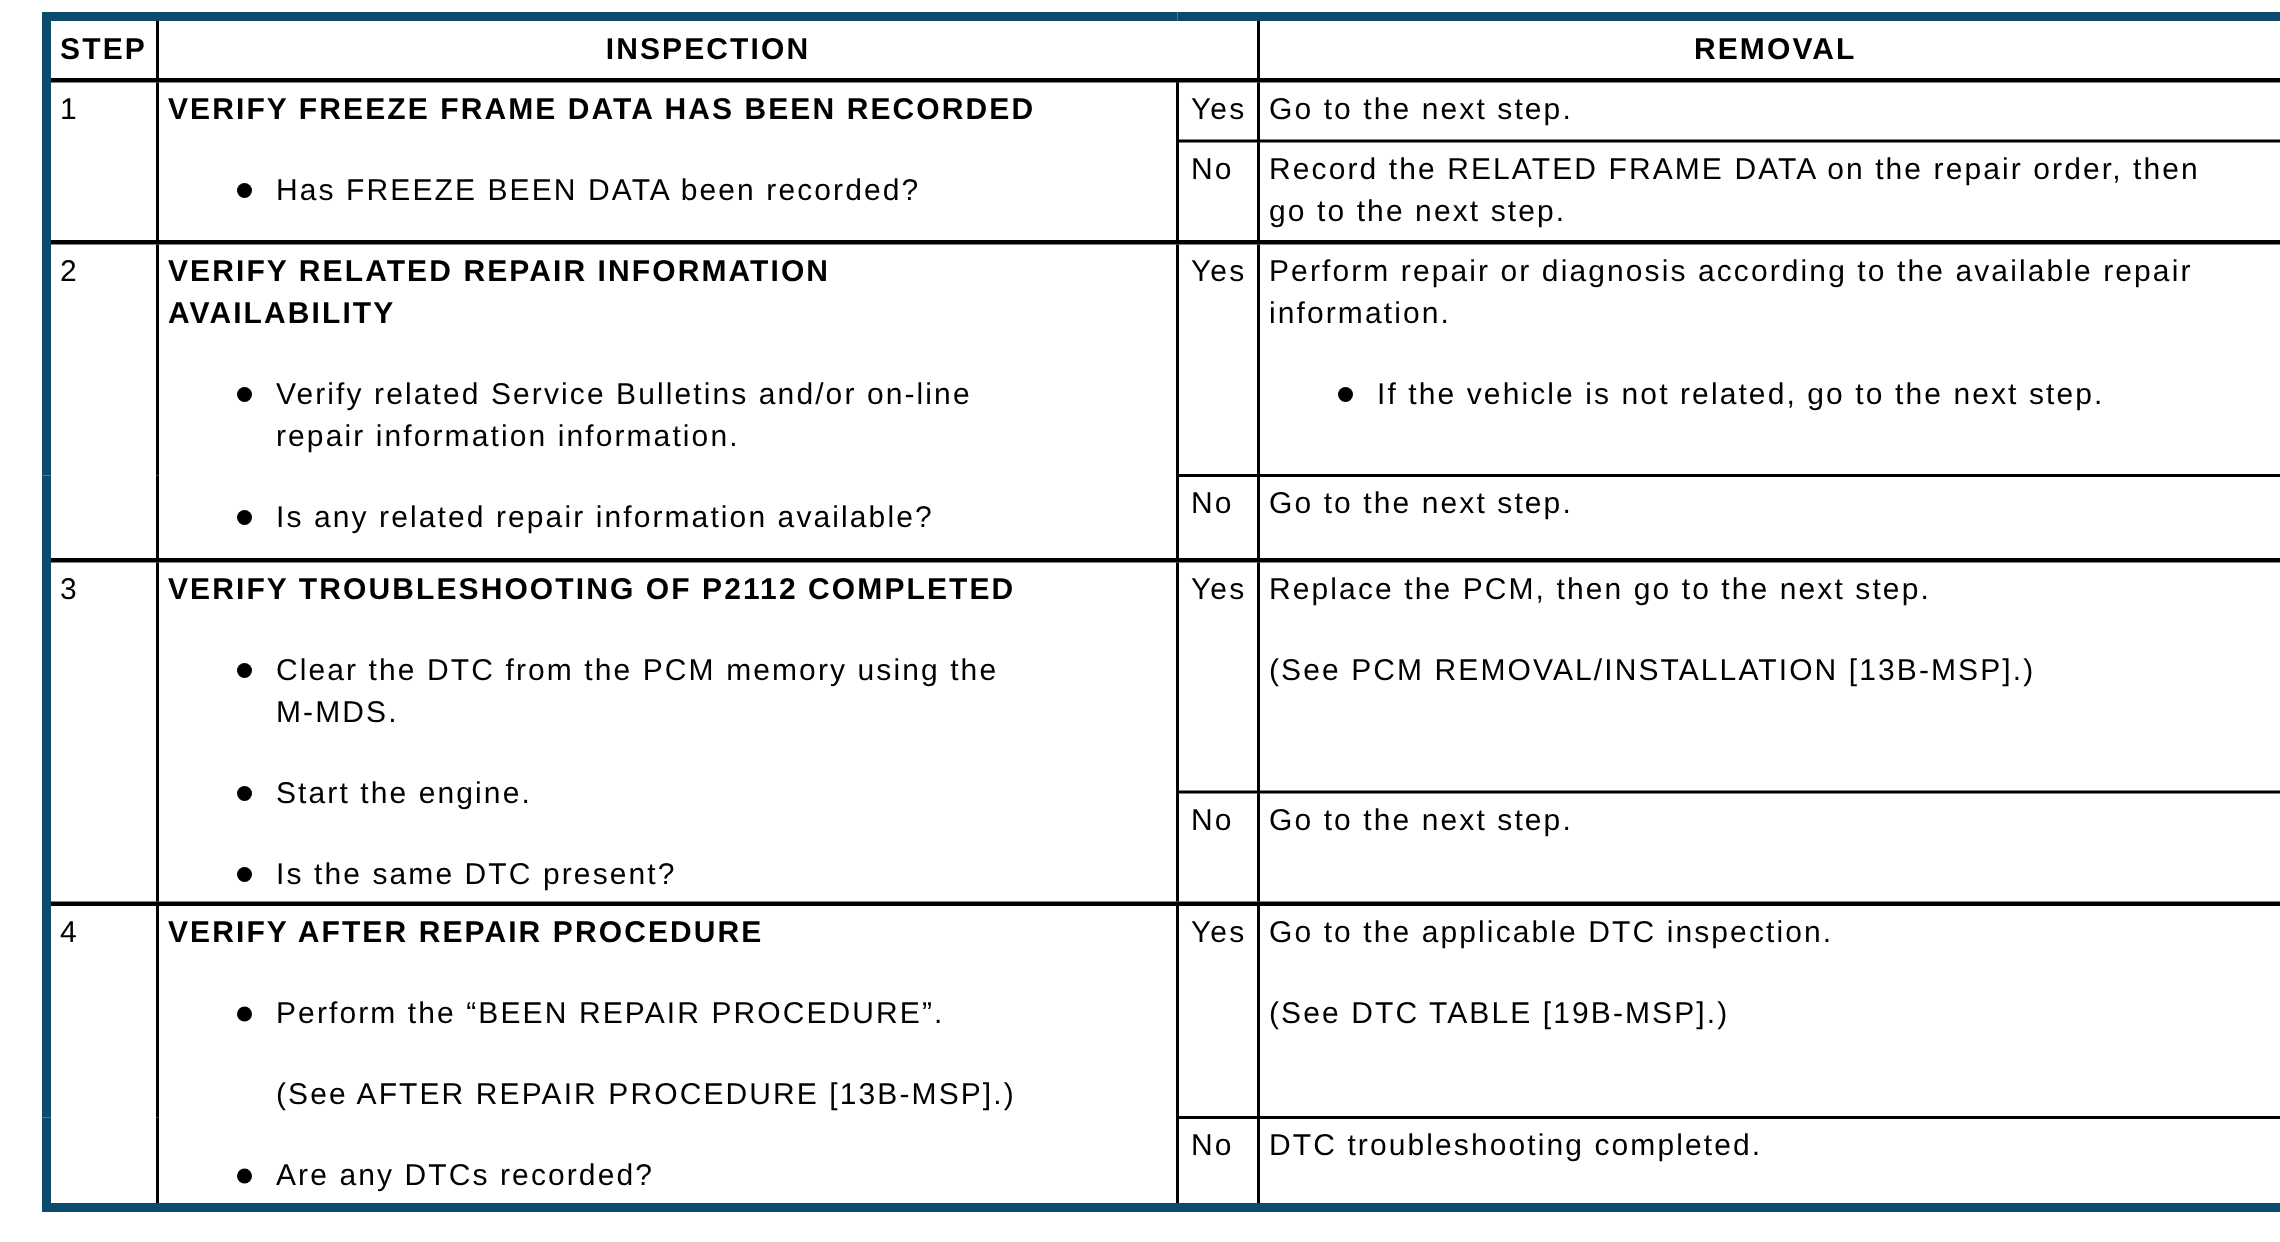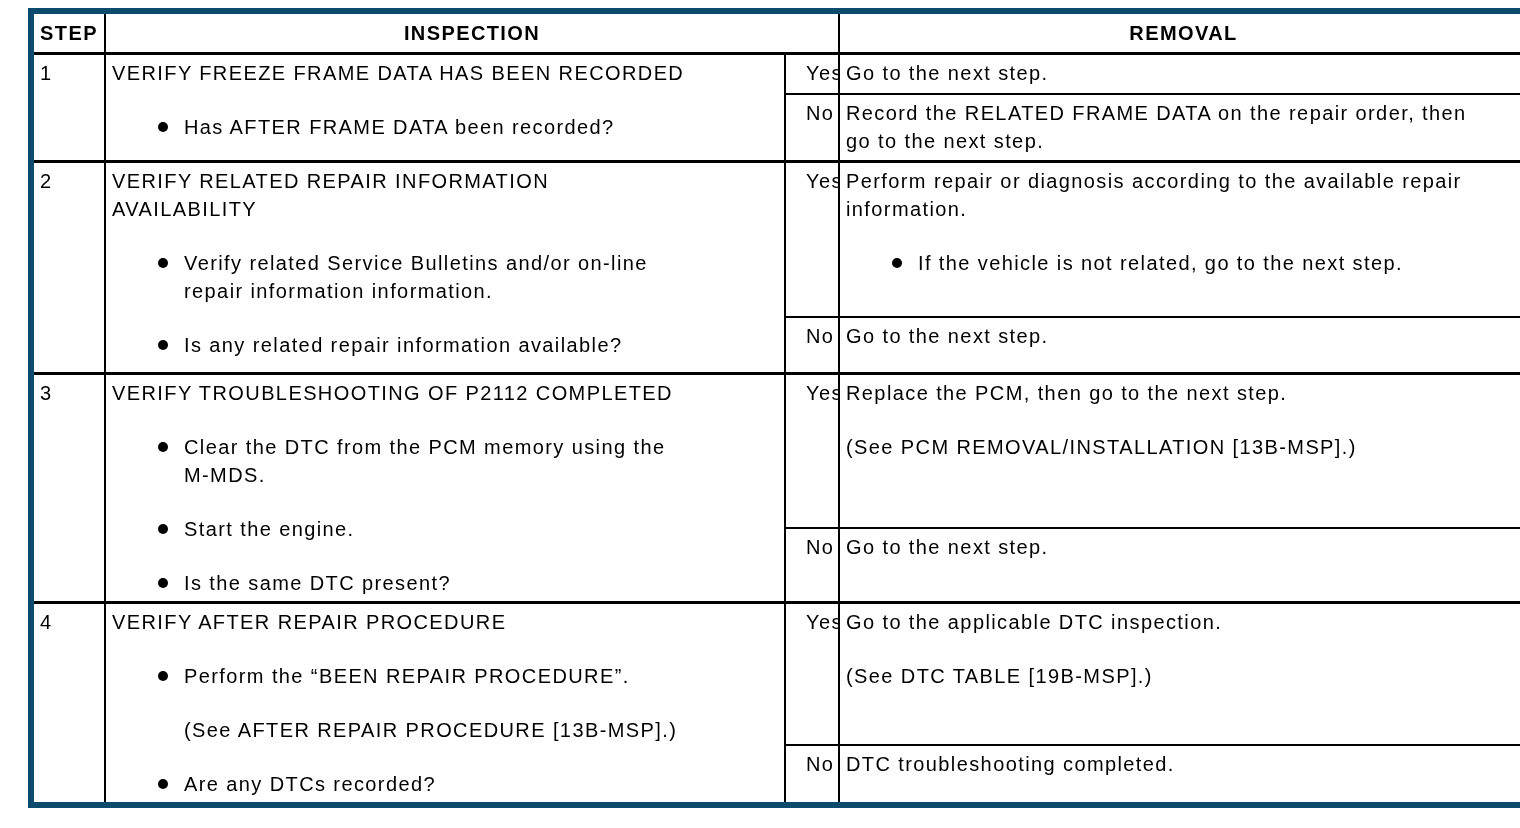--- a/index.html
+++ b/index.html
@@ -43,40 +43,40 @@
   }
   td {
     border: 2px solid #000;
     vertical-align: top;
     padding: 4px 8px 4px 6px;
     overflow: hidden;
   }
   tr.step-top > td { border-top: 3px solid #000; }
 
   .c-step { font-weight: normal; }
-  .title-line { font-weight: normal; white-space: nowrap; }
+  .title-line { font-weight: bold; white-space: nowrap; }
   .line { white-space: nowrap; }
 
   .item {
     position: relative;
     padding-left: 72px;
     margin-top: 26px;
   }
   .dot {
     position: absolute;
     left: 46px;
     top: 9px;
     width: 10px;
     height: 10px;
     border-radius: 50%;
     background: #000;
   }
   .block + .block { margin-top: 26px; }
 
-  .c-yn { padding-left: 20px; }
+  .c-yn { padding-left: 8px; }
 
   
   tr.r1a { height: 40px; }  tr.r1b { height: 68px; }
   tr.r2a { height: 155px; } tr.r2b { height: 57px; }
   tr.r3a { height: 154px; } tr.r3b { height: 74px; }
   tr.r4a { height: 138px; } tr.r4b { height: 58px; }
 </style>
 </head>
 <body>
 
@@ -96,21 +96,21 @@
       </tr>
     </thead>
     <tbody>
 
       <tr class="step-top r1a">
         <td class="c-step" rowspan="2">1</td>
         <td class="c-insp" rowspan="2">
           <div class="title-line">VERIFY FREEZE FRAME DATA HAS BEEN RECORDED</div>
           <div class="item">
             <span class="dot"></span>
-            <div class="line">Has AFTER FRAME DATA been recorded?</div>
+            <div class="line">Has FREEZE BEEN DATA been recorded?</div>
           </div>
         </td>
         <td class="c-yn">Yes</td>
         <td class="c-act">
           <div class="block">
             <div class="line">Go to the next step.</div>
           </div>
         </td>
       </tr>
       <tr class="r1b">

